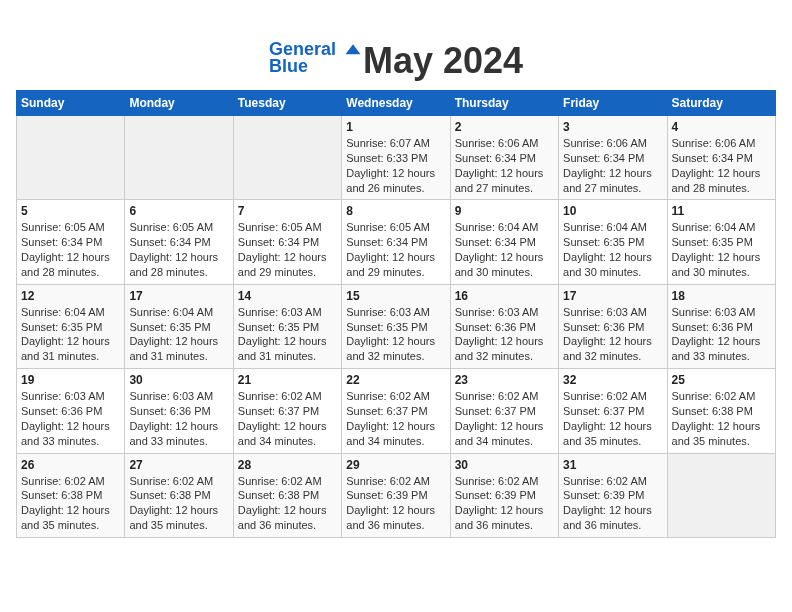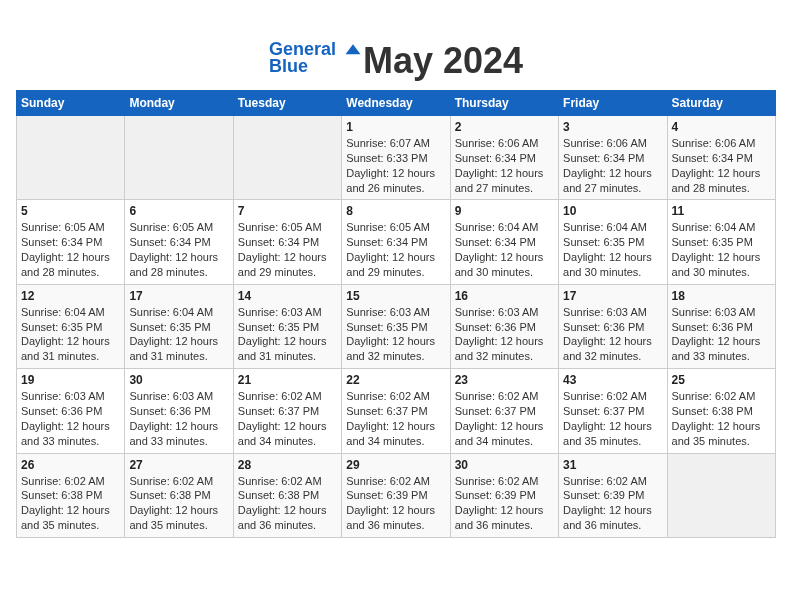--- a/index.html
+++ b/index.html
@@ -268,21 +268,21 @@
 Sunset: 6:37 PM
 Daylight: 12 hours and 34 minutes.</div>
         </td>
         <td>
           <div class="day-number">23</div>
           <div class="day-info" style="white-space: pre-line;">Sunrise: 6:02 AM
 Sunset: 6:37 PM
 Daylight: 12 hours and 34 minutes.</div>
         </td>
         <td>
-          <div class="day-number">43</div>
+          <div class="day-number">32</div>
           <div class="day-info" style="white-space: pre-line;">Sunrise: 6:02 AM
 Sunset: 6:37 PM
 Daylight: 12 hours and 35 minutes.</div>
         </td>
         <td>
           <div class="day-number">25</div>
           <div class="day-info" style="white-space: pre-line;">Sunrise: 6:02 AM
 Sunset: 6:38 PM
 Daylight: 12 hours and 35 minutes.</div>
         </td>

